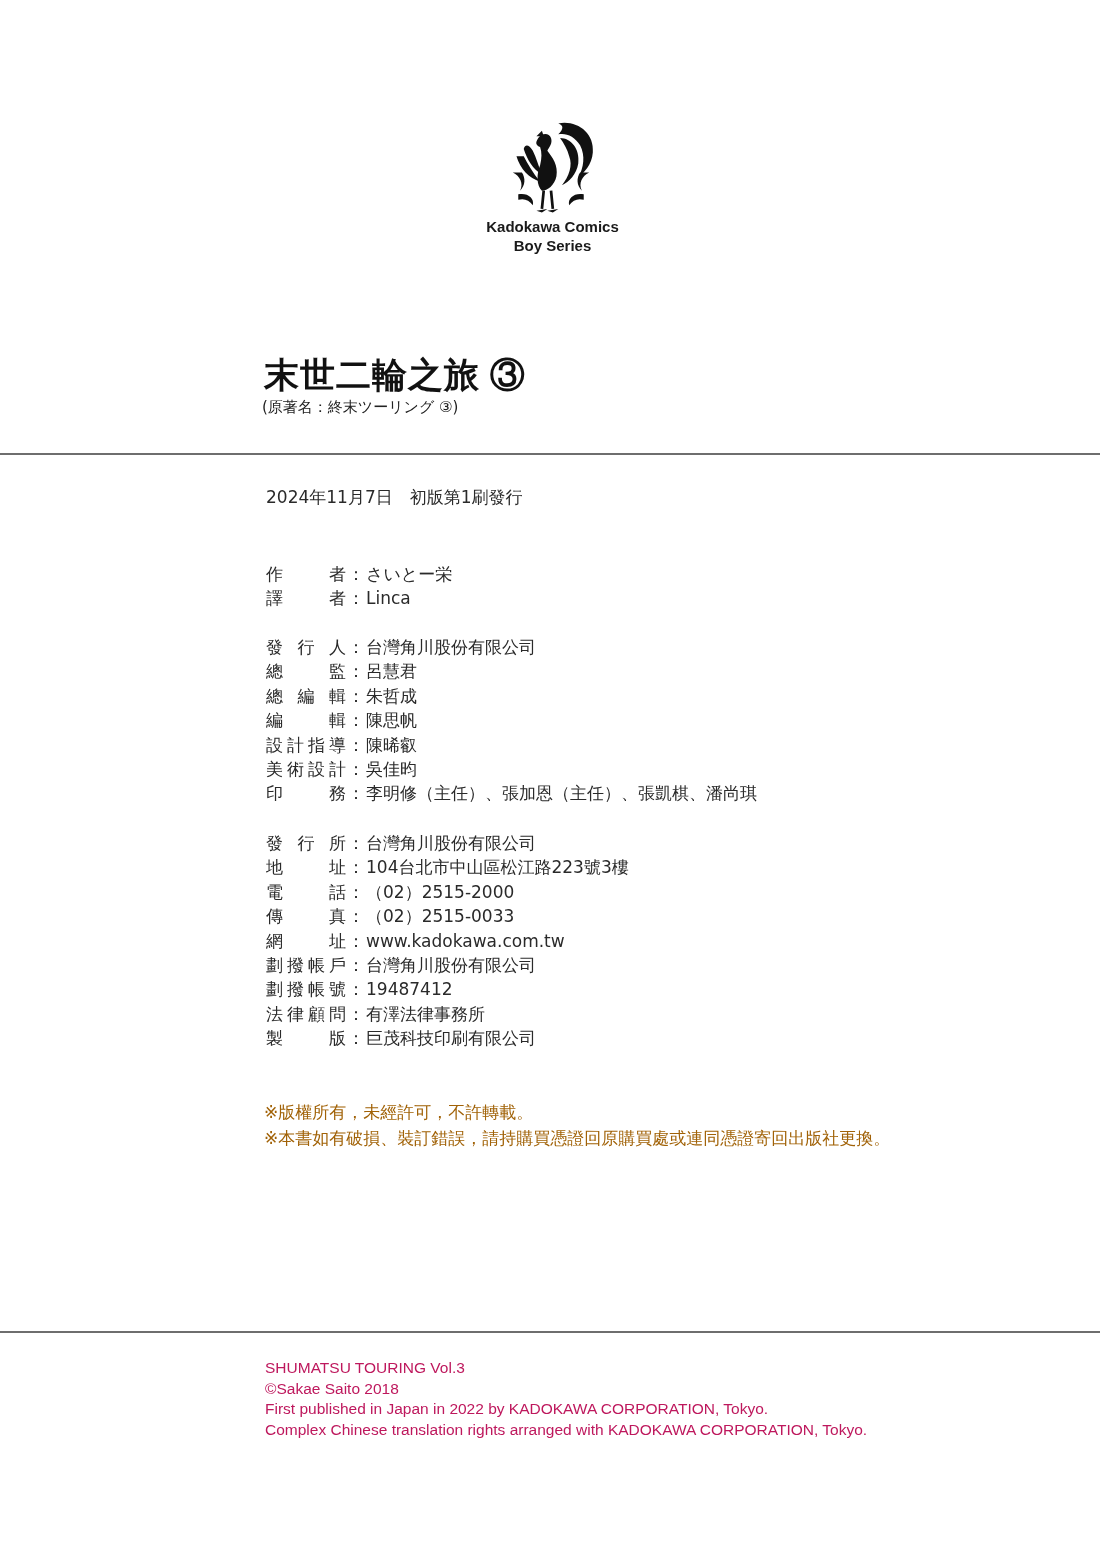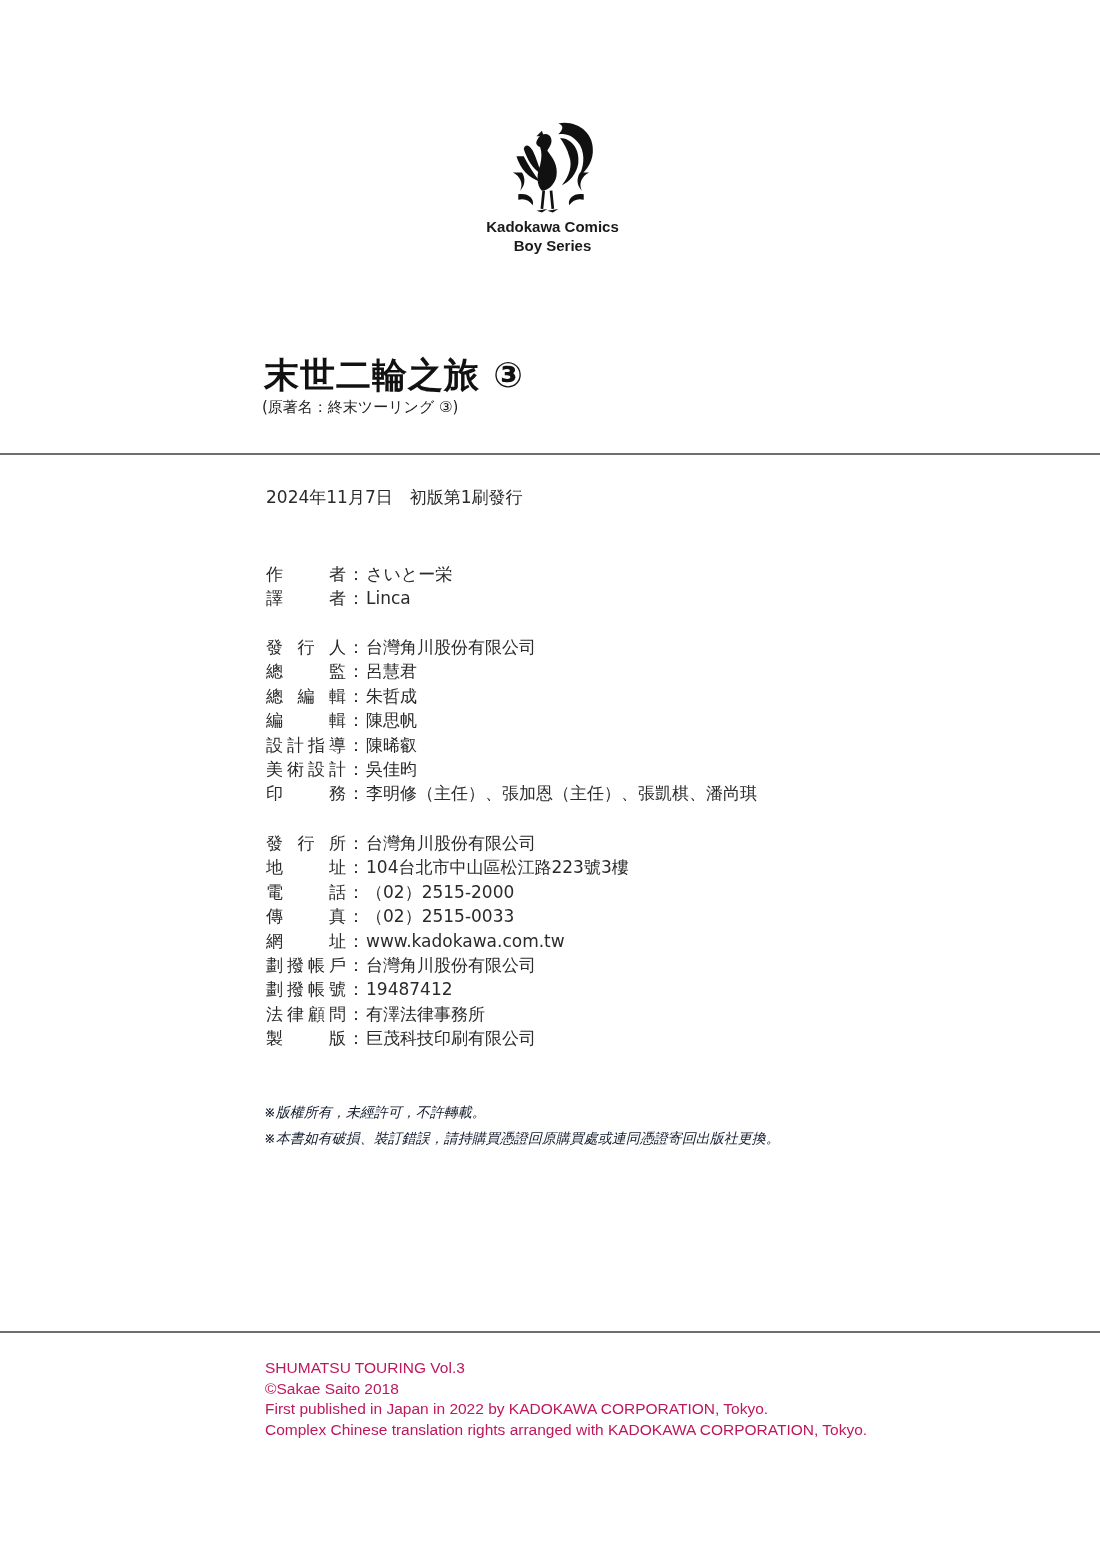--- a/index.html
+++ b/index.html
@@ -37,20 +37,21 @@
     .brand.l2 { top: 237px; }
     .title {
       position: absolute;
       left: 264px;
       top: 352px;
       font-size: 35px;
       font-weight: bold;
       letter-spacing: 1px;
       color: #111;
       white-space: nowrap;
+      font-family: Liberation Serif, serif;
     }
     .subtitle {
       position: absolute;
       left: 262px;
       top: 398px;
       font-size: 15px;
       color: #222;
       white-space: nowrap;
     }
     .rule {
@@ -91,25 +92,24 @@
     .credit-label span { display: inline-block; }
     .credit-sep { width: 20px; text-align: center; }
     .credit-value { }
     .group1 { top: 562px; }
     .group2 { top: 635px; }
     .group3 { top: 831px; }
     .notes {
       position: absolute;
       left: 264px;
       top: 1099px;
-      font-size: 14px;
-      color: #0f172a;
+      font-size: 17px;
+      color: #a16207;
       line-height: 26px;
       white-space: nowrap;
-      font-style: italic;
     }
     .copyright {
       position: absolute;
       left: 265px;
       top: 1358px;
       font-family: "Liberation Sans", sans-serif;
       font-size: 15.5px;
       line-height: 20.5px;
       color: #be185d;
       white-space: nowrap;

